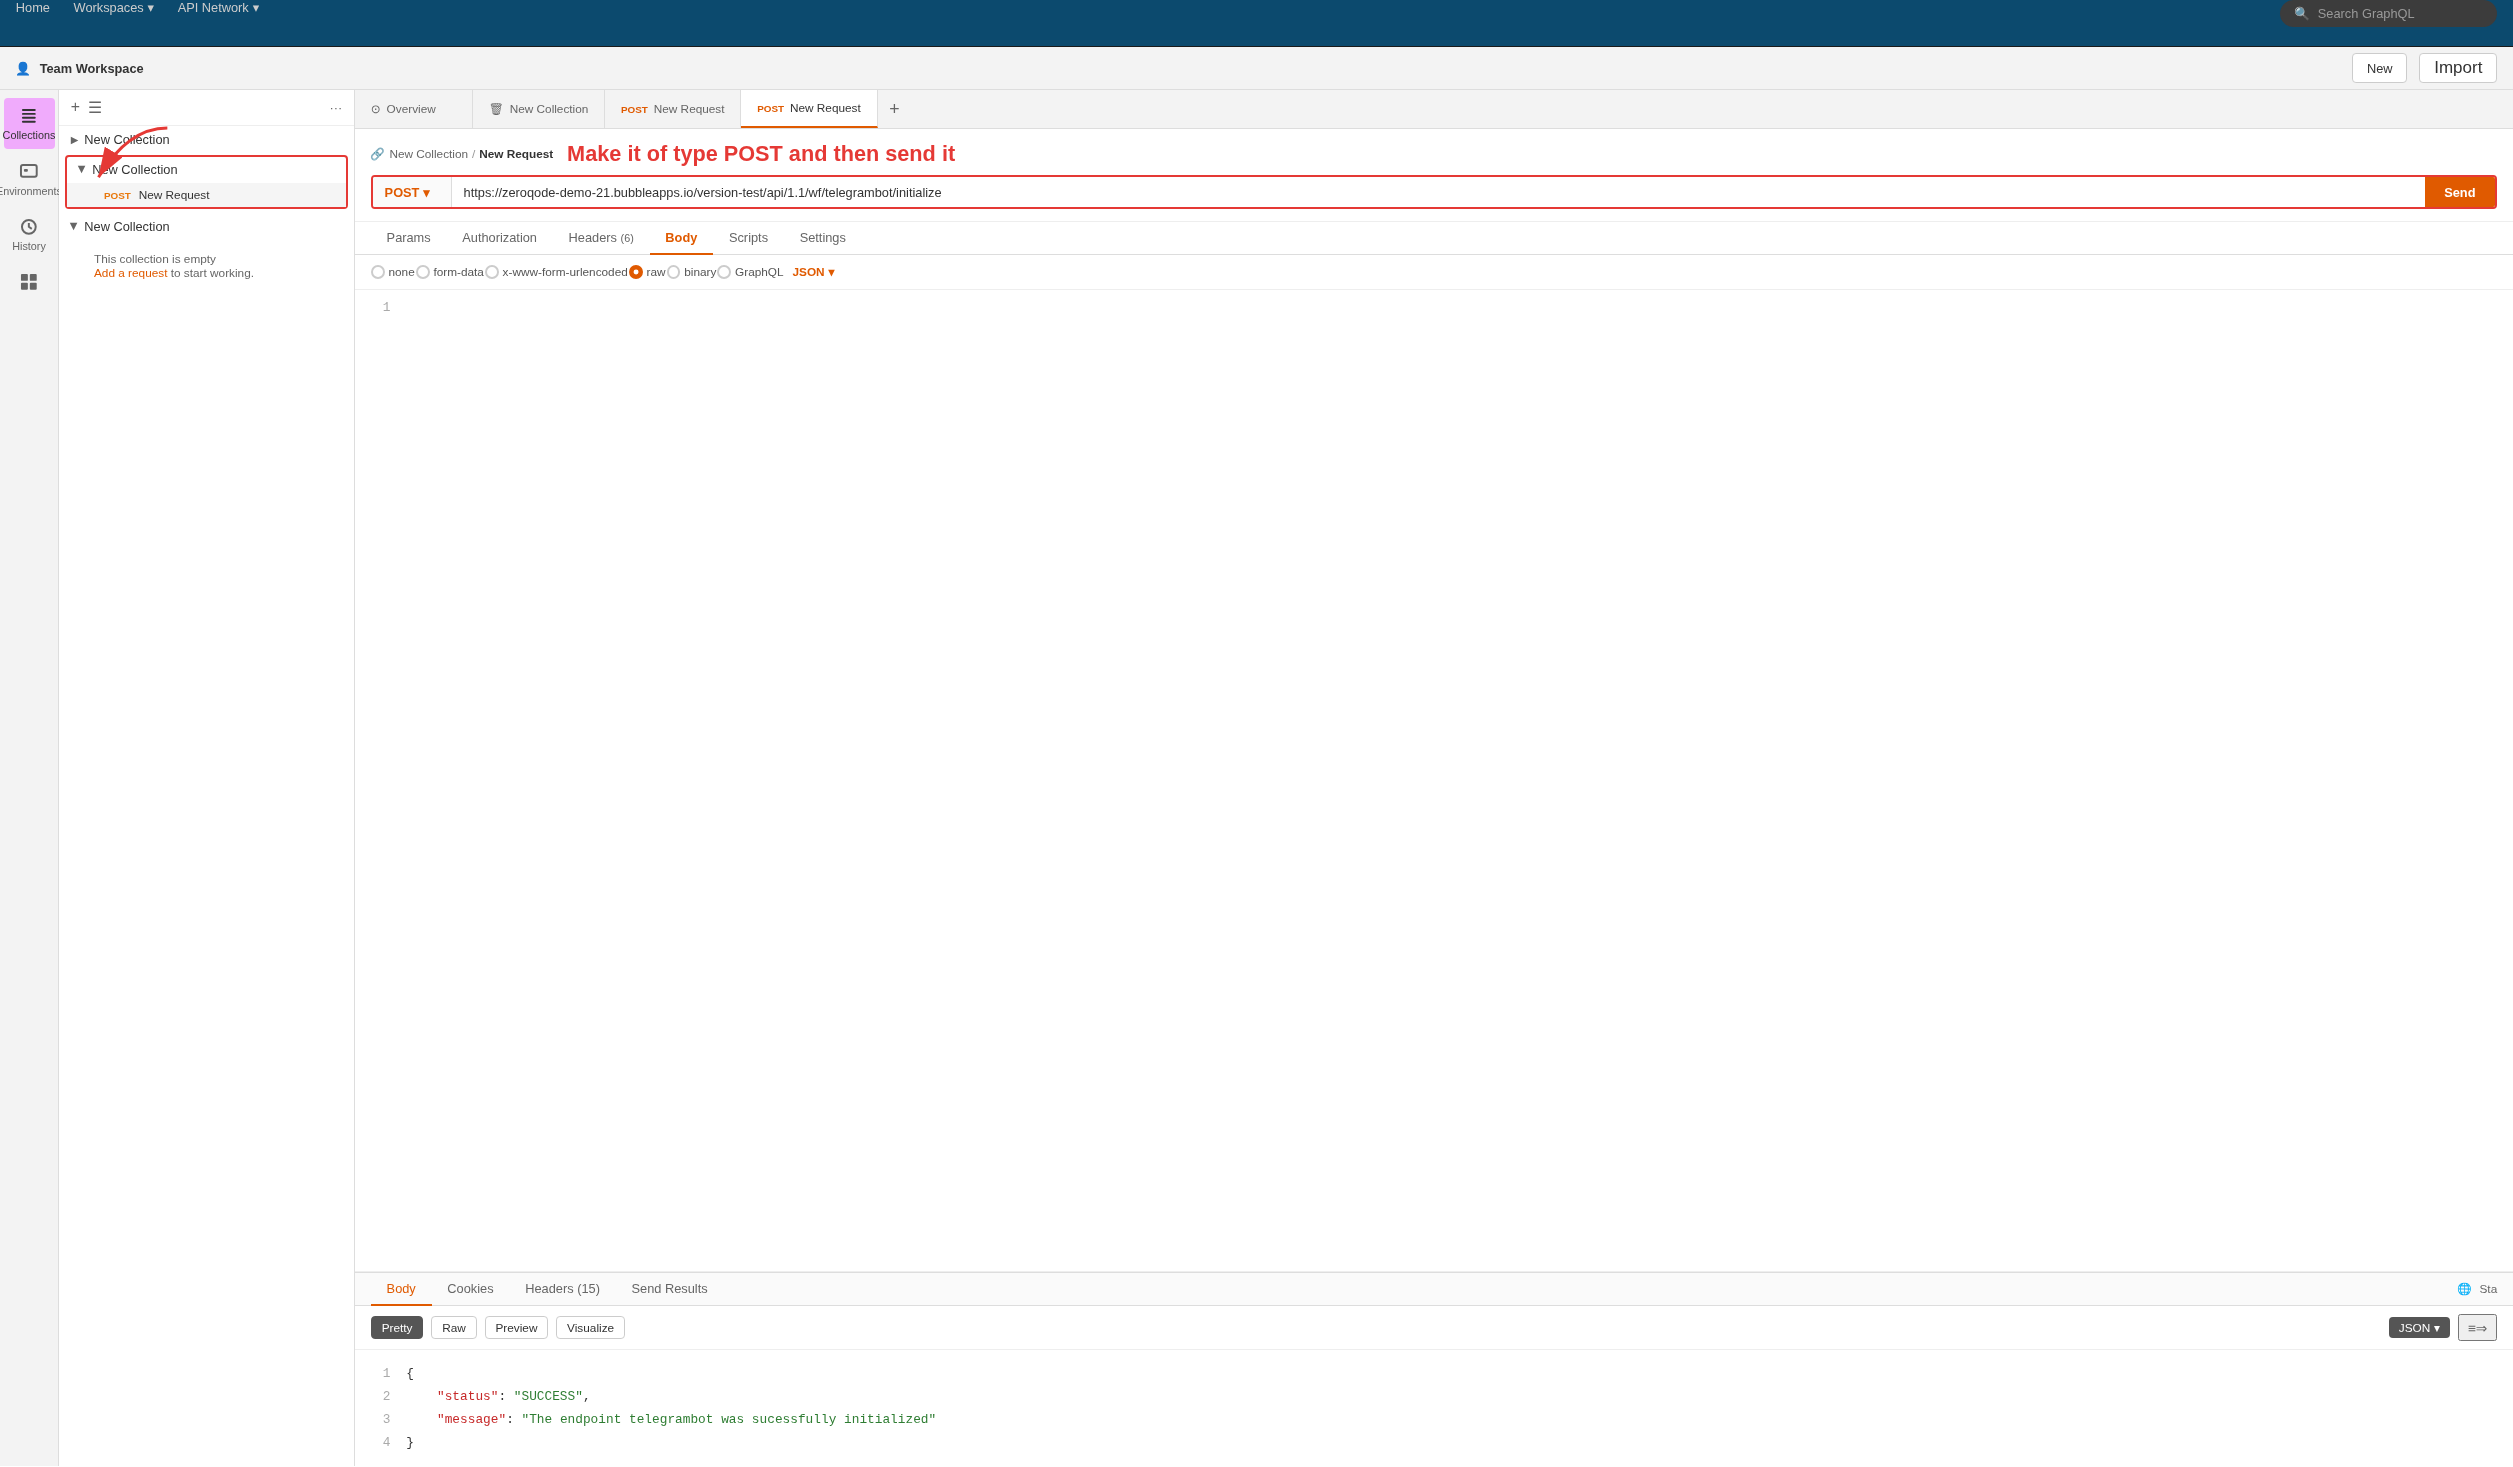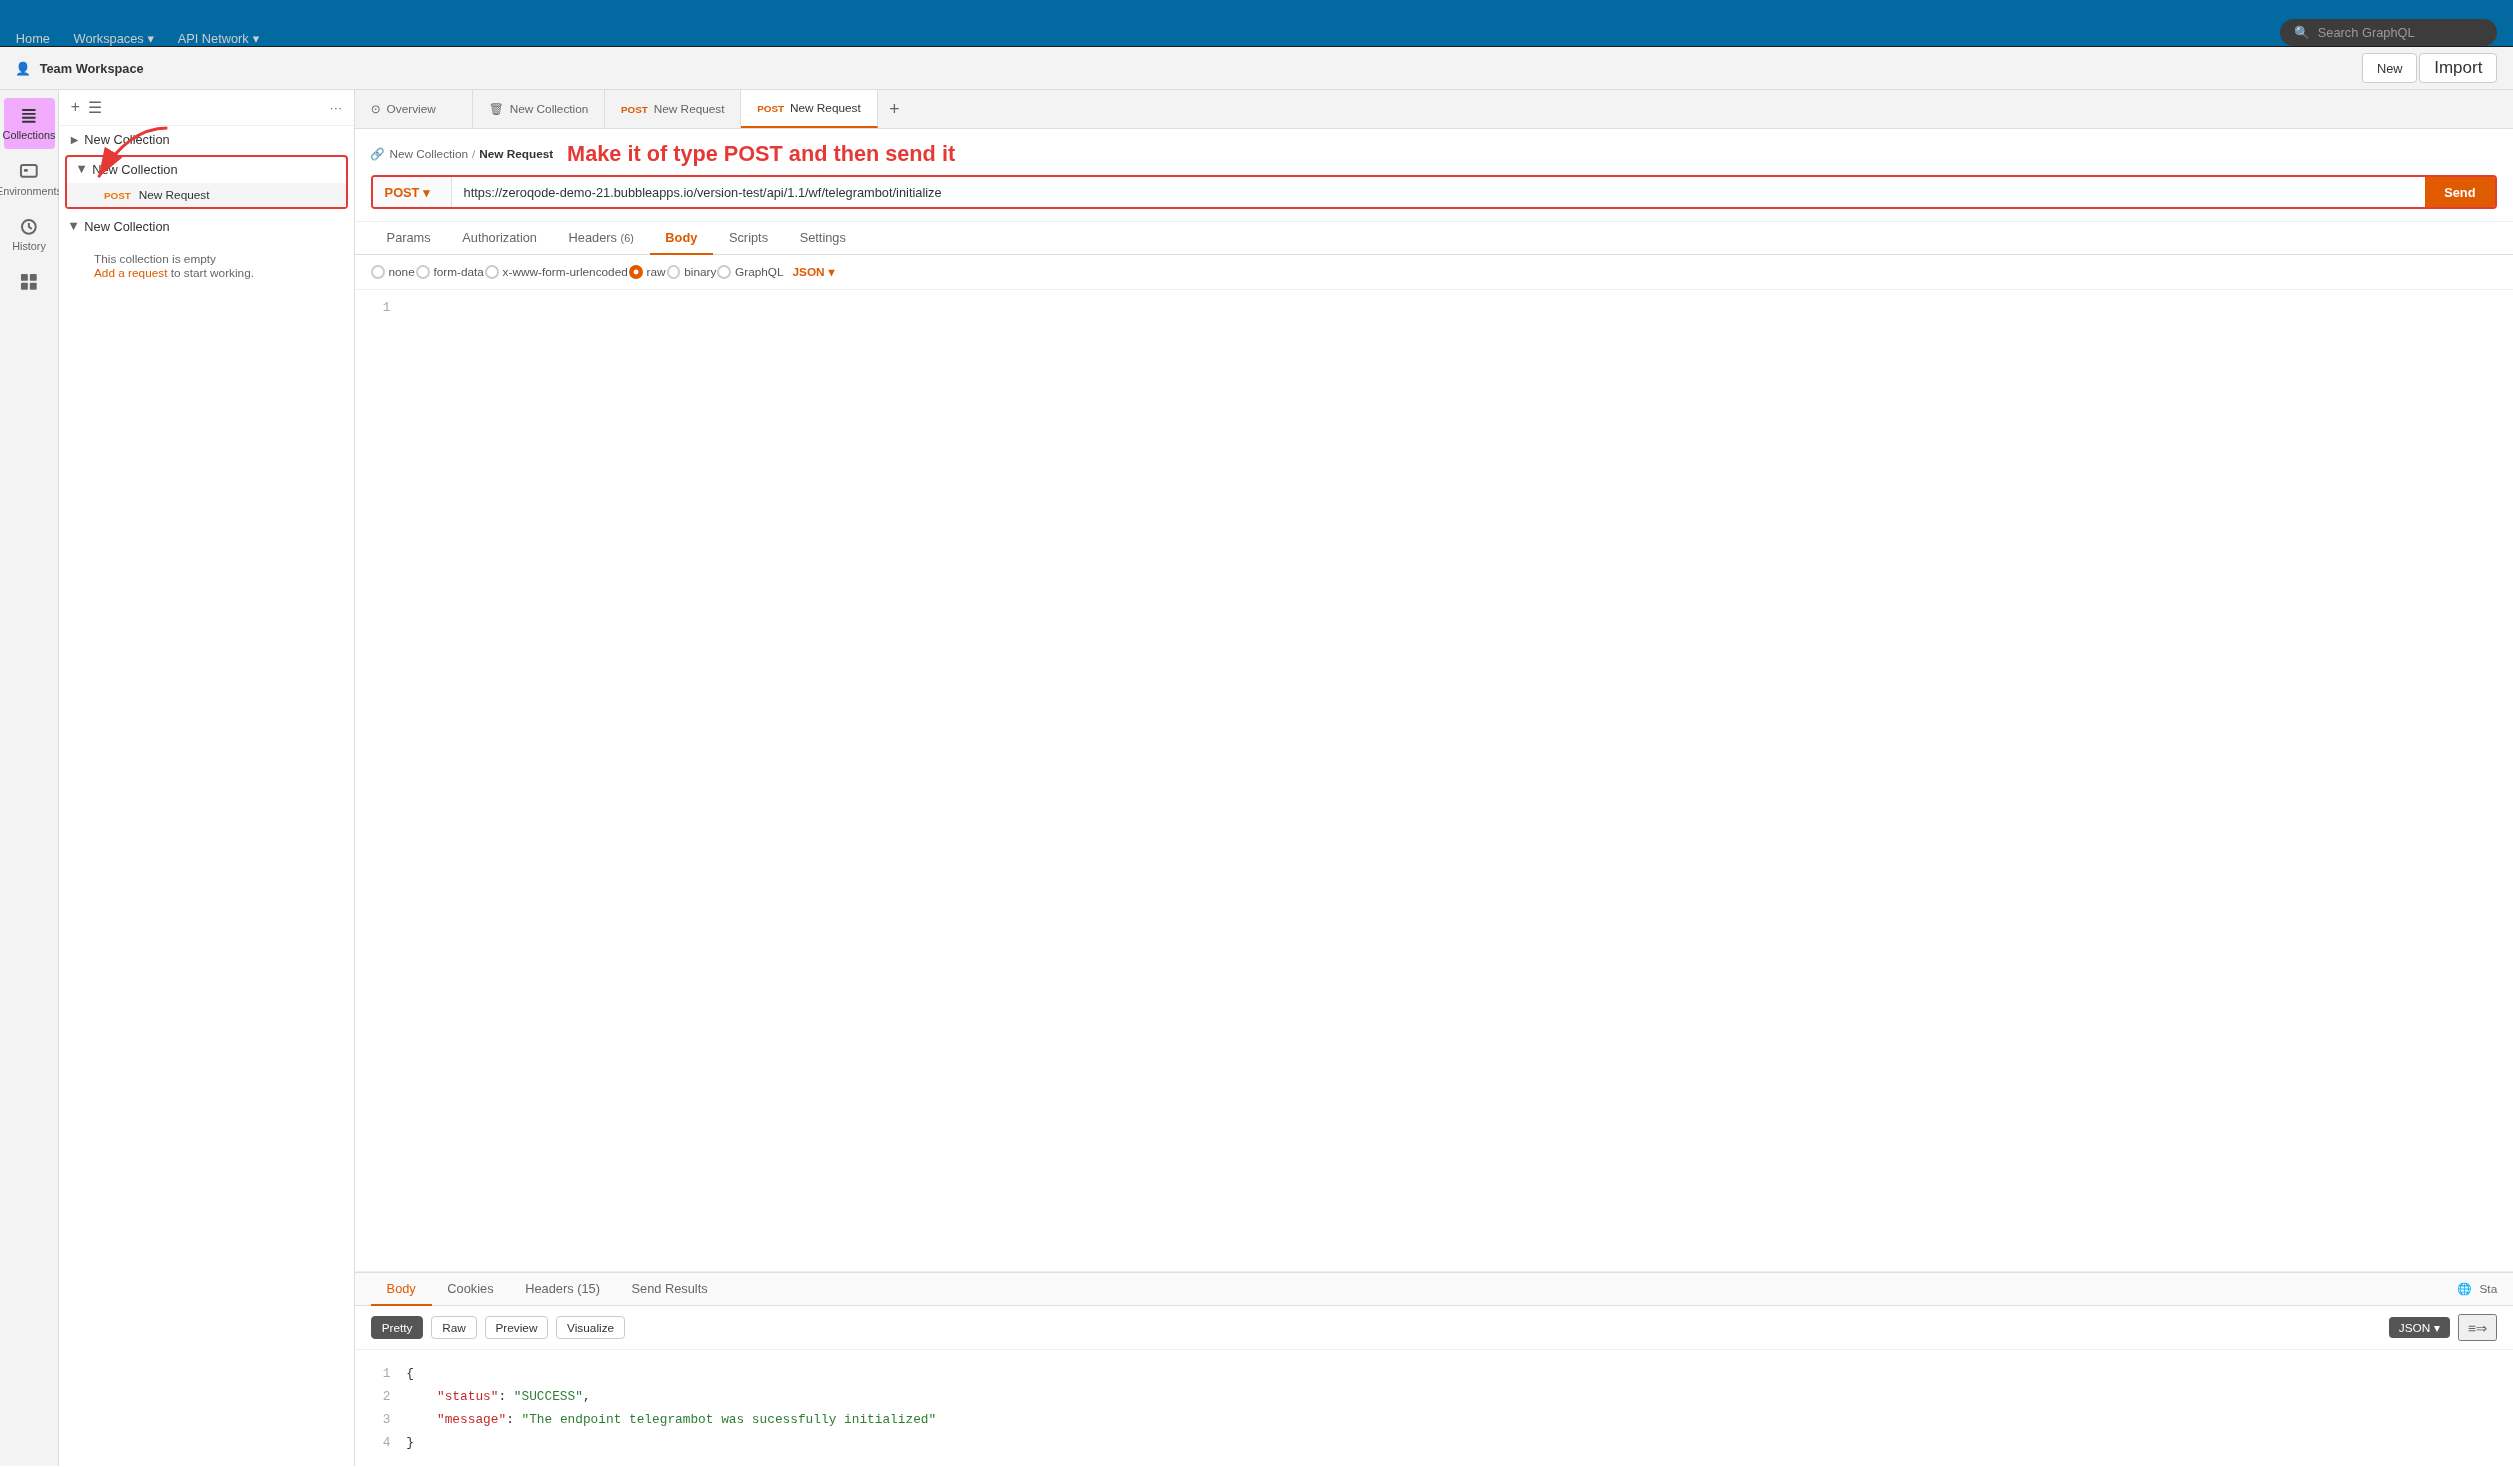--- a/index.html
+++ b/index.html
@@ -1,41 +1,41 @@
 <!DOCTYPE html>
 <html><head>
   <meta charset="utf-8">
   <style>
     * { box-sizing: border-box; margin: 0; padding: 0; }
     body { font-family: -apple-system, BlinkMacSystemFont, 'Segoe UI', sans-serif; font-size: 12.8px; background: #fff; color: #333; height: 100vh; overflow: hidden; }
 
     
     .top-nav {
-      display: flex; align-items: flex-end; height: 47px;
-      background: #0369a1; color: #ccc; padding: 0 15.8px; gap: 23.6px;
+      display: flex; align-items: flex-start; height: 47px;
+      background: #0c4a6e; color: #ccc; padding: 0 15.8px; gap: 23.6px;
       border-bottom: 1px solid #1a1a1a;
     }
     .top-nav-item {
       color: #ccc; font-size: 12.8px; cursor: pointer; display: flex; align-items: center; gap: 3.9px;
     }
     .top-nav-search {
       margin-left: auto; display: flex; align-items: center;
       background: #3c3c3c; border-radius: 19.7px; padding: 5.9px 13.8px; gap: 7.9px;
       color: #999; font-size: 12.8px; min-width: 217px;
     }
 
     
     .workspace-bar {
       display: flex; align-items: center; height: 43px;
       background: #f3f3f3; border-bottom: 1px solid #ddd; padding: 0 15.8px;
     }
     .workspace-name {
       display: flex; align-items: center; gap: 7.9px; font-size: 12.8px; font-weight: 600; color: #333;
     }
-    .workspace-actions { margin-left: auto; display: flex; gap: 2px; }
+    .workspace-actions { margin-left: auto; display: flex; gap: 12px; }
     .btn-new {
       background: #fff; border: 1px solid #ccc; border-radius: 3.9px;
       padding: 3.9px 13.8px; font-size: 12.8px; cursor: pointer; color: #333;
     }
     .btn-import {
       background: #fff; border: 1px solid #ccc; border-radius: 3.9px;
       padding: 3.9px 13.8px; font-size: 17px; cursor: pointer; color: #333;
     }
 
     

